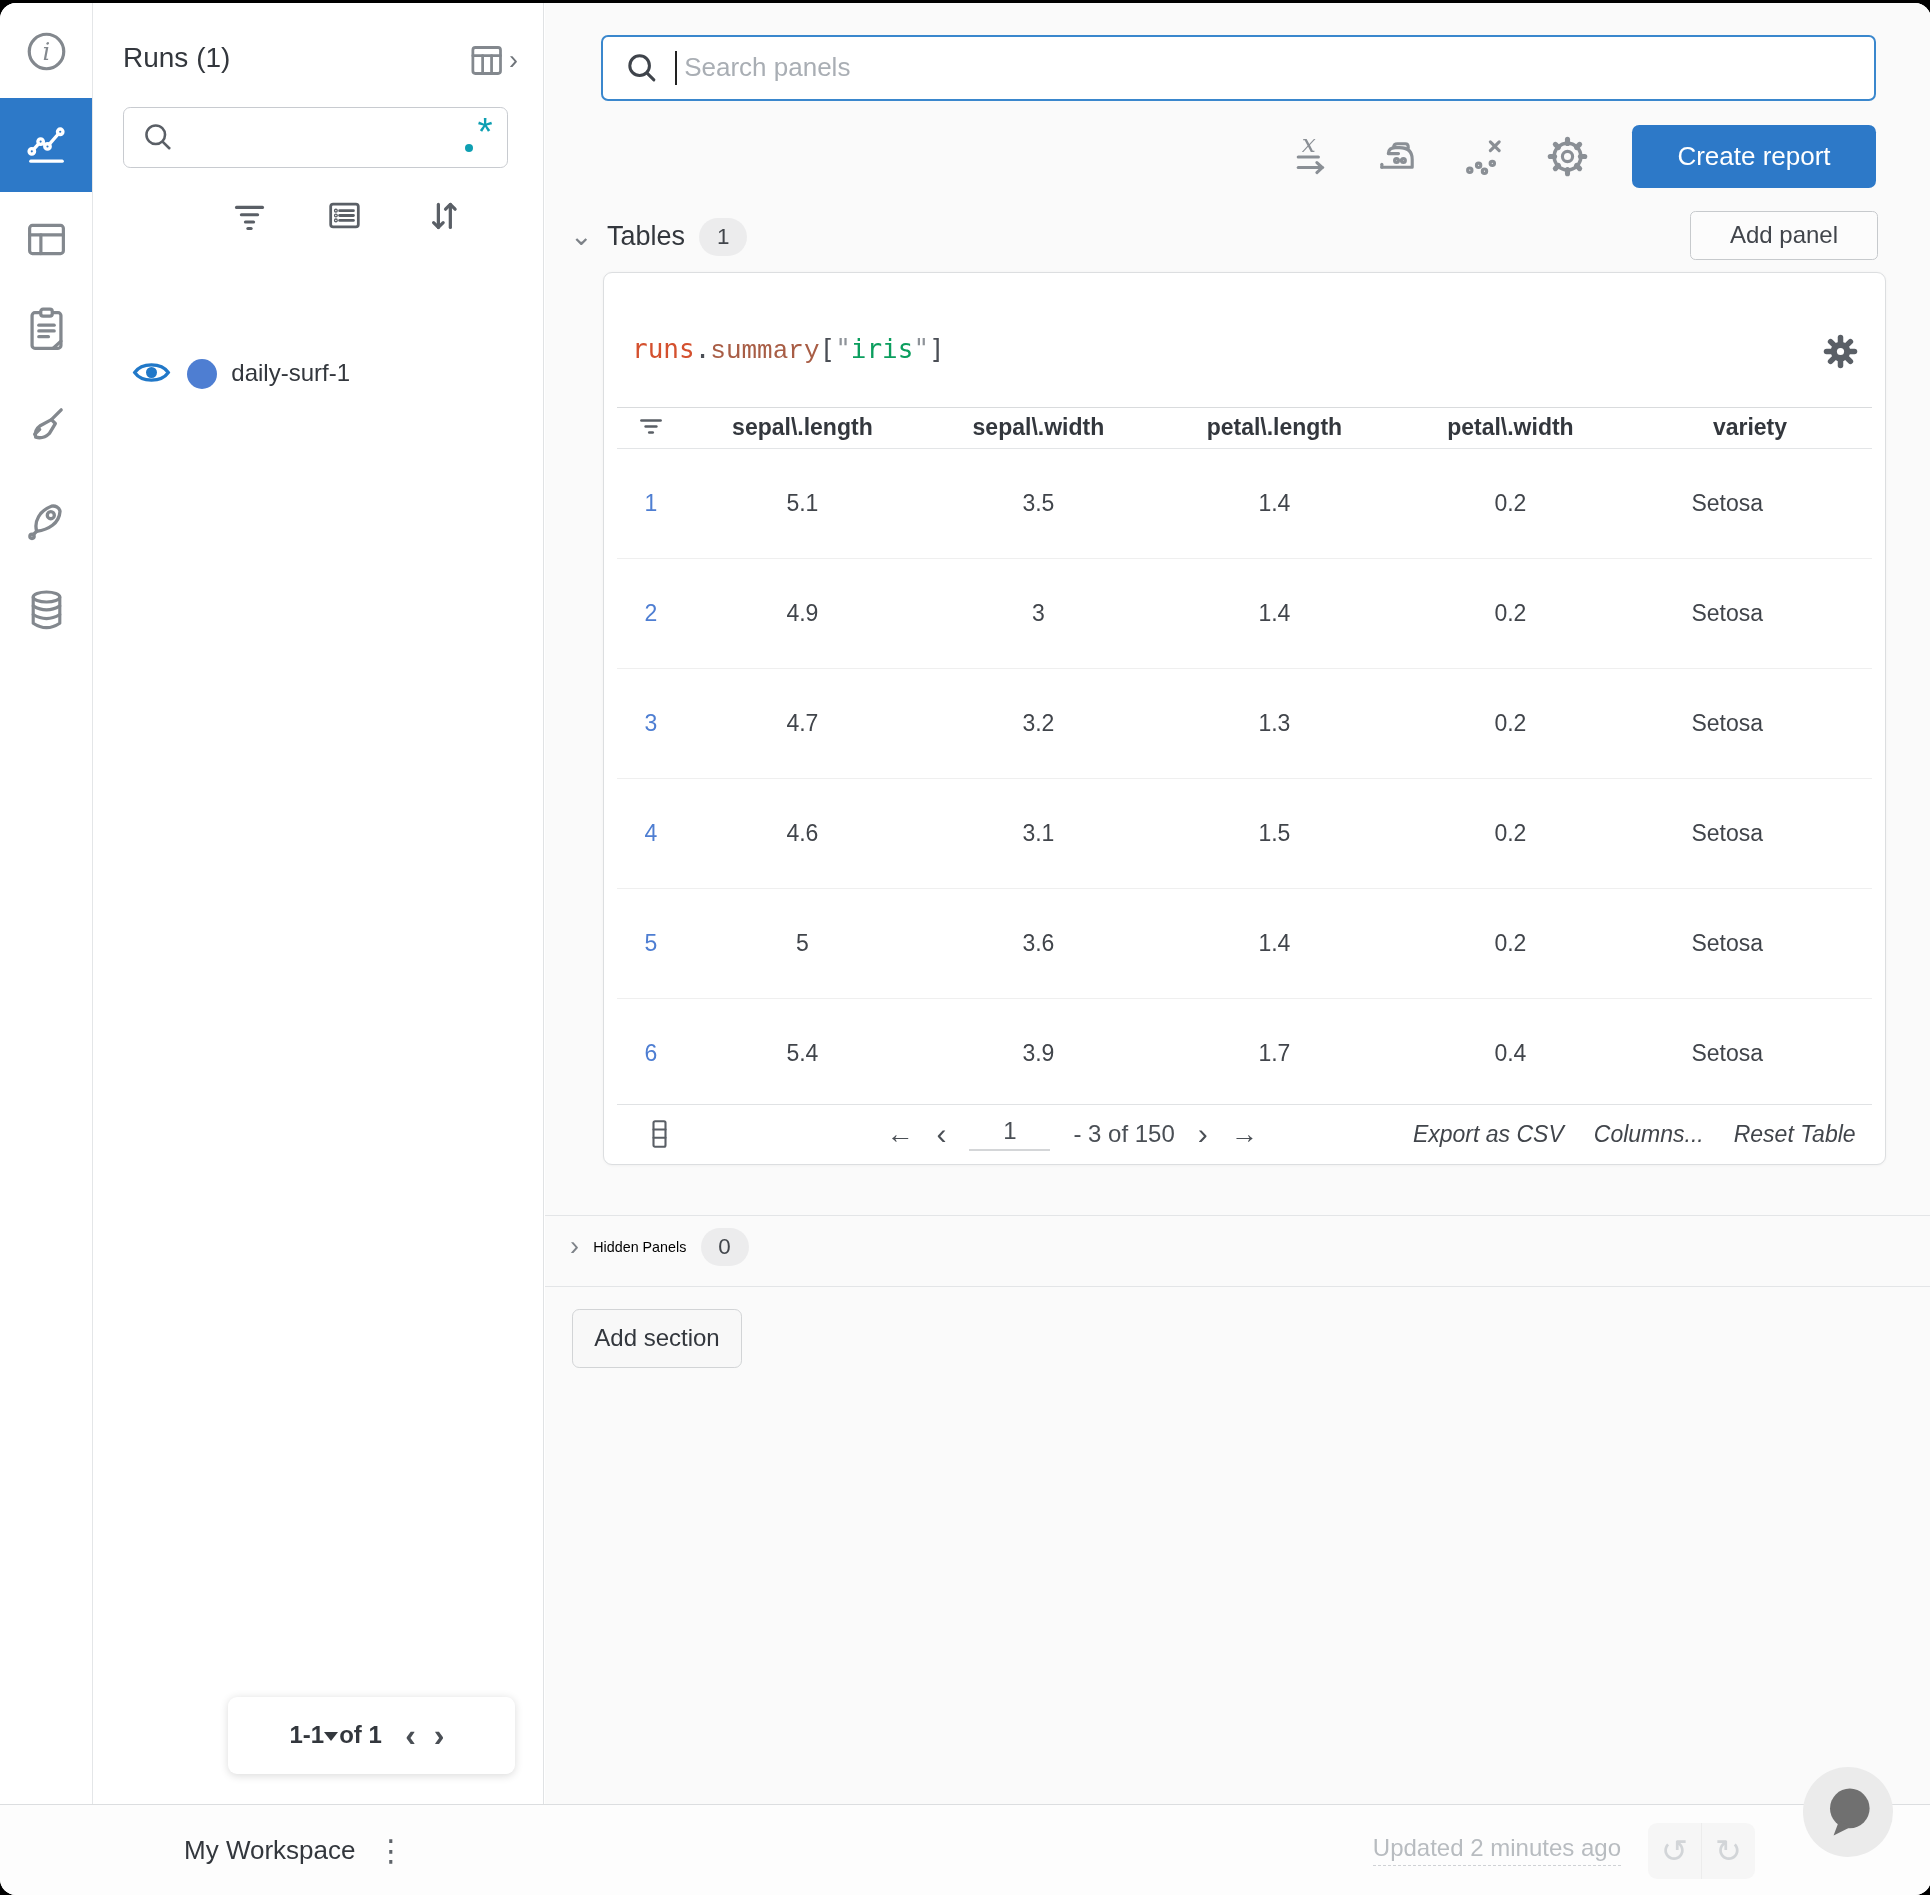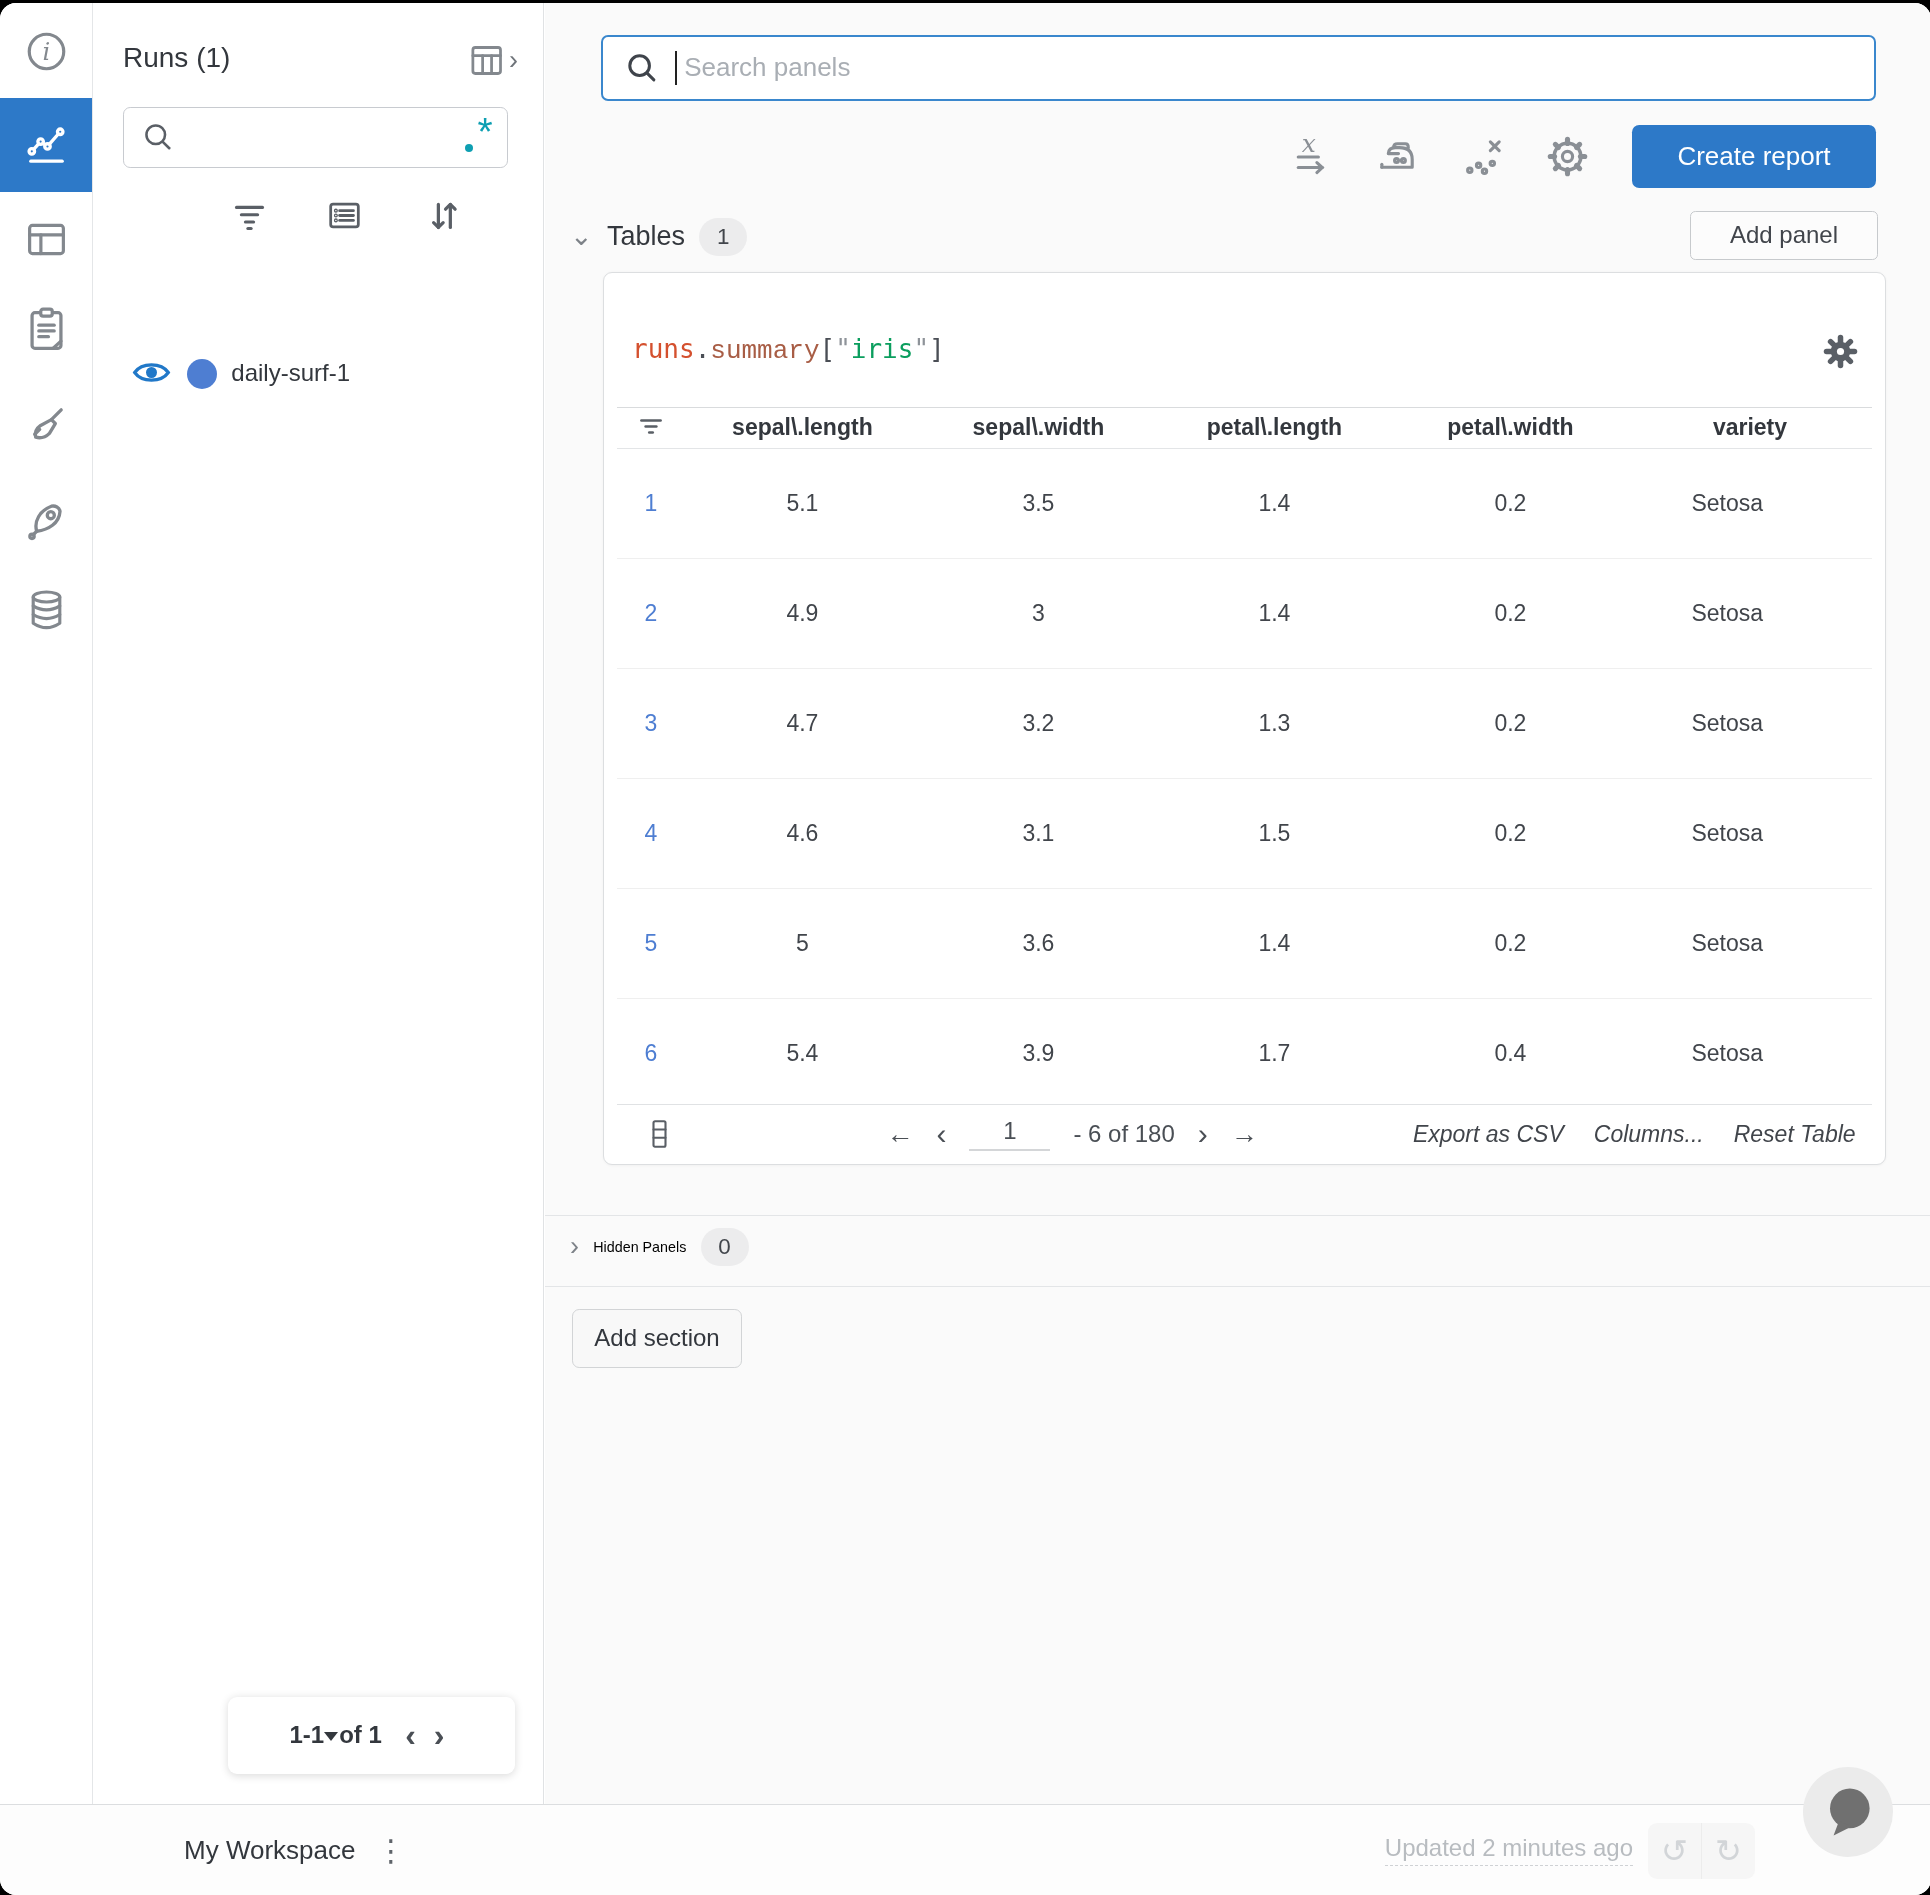--- a/index.html
+++ b/index.html
@@ -89,21 +89,21 @@
   
   .divider-h{position:absolute;left:0;right:0;height:0.9px;background:#e3e5e7;}
   .hidden-head{position:absolute;left:25px;top:1225px;display:flex;align-items:center;gap:14.3px;}
   .btn-addsection{position:absolute;left:27px;top:1306px;width:170px;height:59px;background:#f8f8f8;border:0.9px solid #d2d4d6;
                   border-radius:7.2px;font-size:24px;color:#33373d;font-family:inherit;}
 
   
   .bottombar{position:absolute;left:0;right:0;bottom:0;height:90px;background:#fdfdfd;border-top:0.9px solid #dcdee0;}
   .bb-workspace{position:absolute;left:184px;top:0;height:90px;display:flex;align-items:center;font-size:26px;color:#33373d;}
   .bb-dots{position:absolute;left:376px;top:0;height:90px;display:flex;align-items:center;font-size:30px;color:#5f646a;}
-  .bb-updated{position:absolute;right:298px;top:0;height:90px;display:flex;align-items:center;}
+  .bb-updated{position:absolute;right:310px;top:0;height:90px;display:flex;align-items:center;}
   .bb-updated span{font-size:24px;color:#b8bcc0;border-bottom:1.8px dashed #cfd2d5;padding-bottom:3.6px;}
   .bb-undoredo{position:absolute;right:176px;top:18px;width:107px;height:56px;background:#f6f6f6;border-radius:9px;
                display:flex;align-items:stretch;overflow:hidden;}
   .bb-undoredo .ur{flex:1;display:flex;align-items:center;justify-content:center;font-size:32px;color:#d2d5d8;}
   .bb-undoredo .ur:first-child{border-right:0.9px solid #ececec;}
   .chat-fab{position:absolute;right:38px;bottom:38px;width:90px;height:90px;}
 </style>
 </head>
 <body>
 
@@ -403,21 +403,21 @@
           <svg class="ric" width="23" height="30" viewBox="0 0 14 20" style="stroke:#5a5f66;stroke-width:1.4;">
             <rect x="3" y="1.5" width="8" height="17" rx="1"></rect>
             <line x1="3" y1="7" x2="11" y2="7"></line>
                 <line x1="3" y1="12.5" x2="11" y2="12.5"></line>
           </svg>
         </div>
         <div class="cf-center">
           <span class="arr">←</span>
           <span class="arr" style="font-size:30px;">‹</span>
           <span class="pgnum">1</span>
-          <span>- 6 of 180</span>
+          <span>- 3 of 150</span>
           <span class="arr" style="font-size:30px;">›</span>
           <span class="arr">→</span>
         </div>
         <div class="cf-right">
           <span>Export as CSV</span>
           <span>Columns...</span>
           <span>Reset Table</span>
         </div>
       </div>
     </section>

